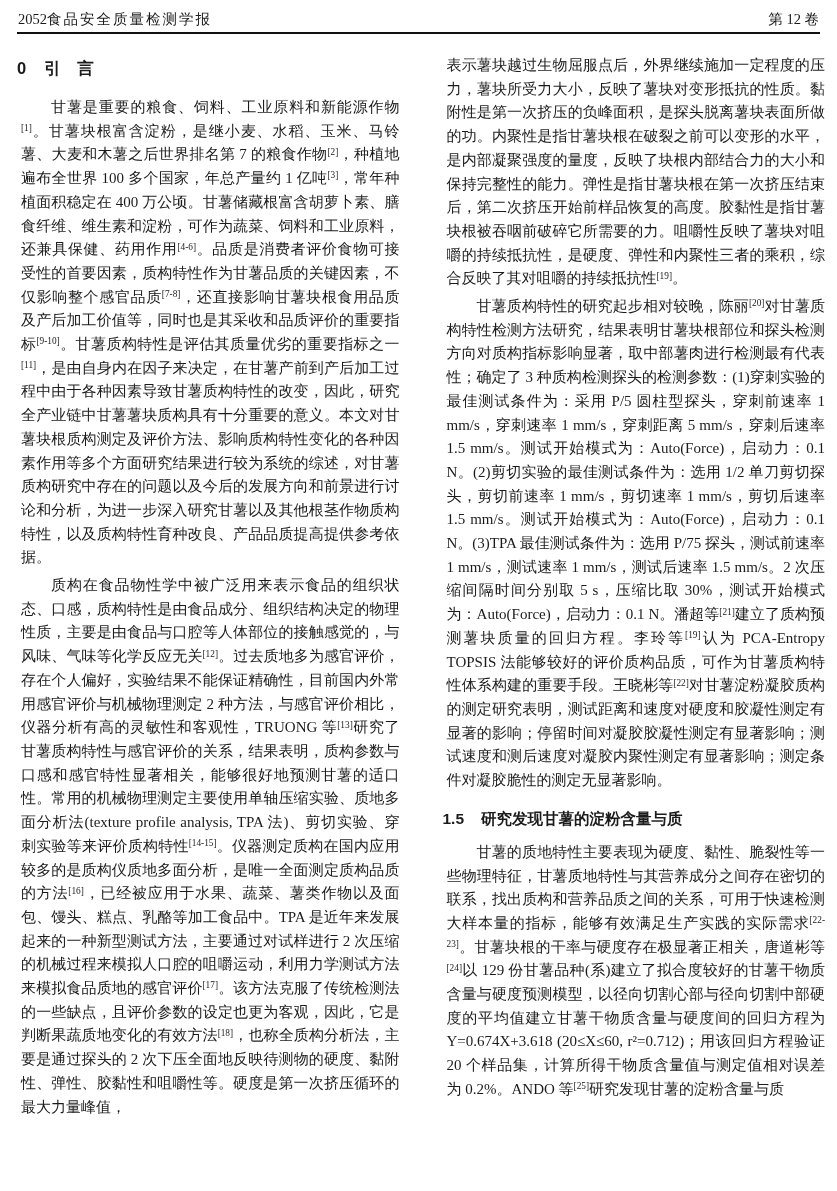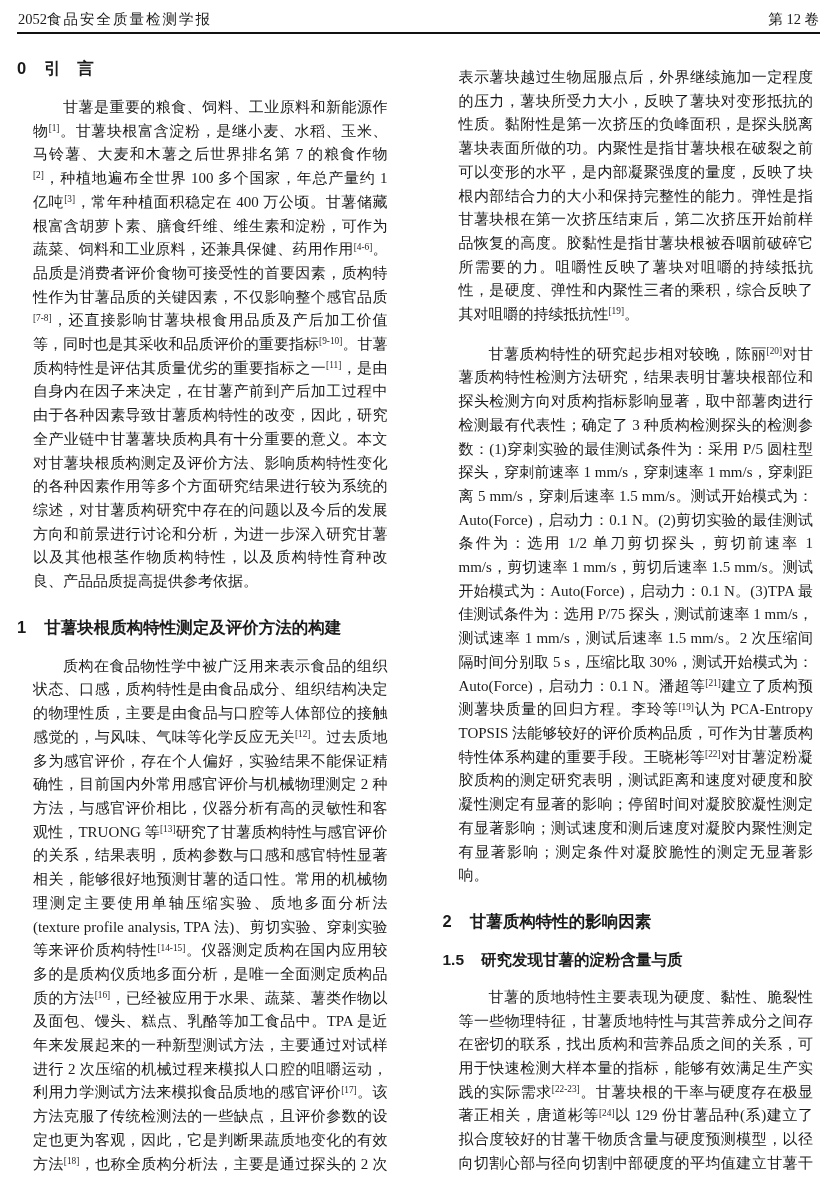--- a/index.html
+++ b/index.html
@@ -27,21 +27,21 @@
     display:flex;gap:39px;
     padding:16px 8px 0 17px;
     height:1140px;box-sizing:border-box;
     overflow:hidden;
   }
   .col{
     width:50%;box-sizing:border-box;
     font-size:15px;line-height:23.7px;
     text-align:justify;text-justify:inter-ideograph;
   }
-  .col p{margin:16px;text-indent:2em;}
+  .col p{margin:4px;text-indent:2em;}
   .col p.no-indent{text-indent:0;}
   .h1{
     font-family:"Liberation Sans","DejaVu Sans",sans-serif;
     font-weight:bold;font-size:16.5px;line-height:22px;
     margin:22px 0 17px 0;
     text-align:left;
   }
   .h1:first-child{margin-top:7px;}
   .h2{
     font-family:"Liberation Sans","DejaVu Sans",sans-serif;
@@ -62,24 +62,22 @@
   <div class="page-header">
     <span class="ph-left">2052</span>
     <span class="ph-center">食品安全质量检测学报</span>
     <span class="ph-right">第 12 卷</span>
   </div>
   <div class="header-rule"></div>
   <div class="columns">
     <div class="col" id="col-left">
         <div class="h1"><span class="sec-num">0</span><span>引　言</span></div>
         <p>甘薯是重要的粮食、饲料、工业原料和新能源作物<sup>[1]</sup>。甘薯块根富含淀粉，是继小麦、水稻、玉米、马铃薯、大麦和木薯之后世界排名第 7 的粮食作物<sup>[2]</sup>，种植地遍布全世界 100 多个国家，年总产量约 1 亿吨<sup>[3]</sup>，常年种植面积稳定在 400 万公顷。甘薯储藏根富含胡萝卜素、膳食纤维、维生素和淀粉，可作为蔬菜、饲料和工业原料，还兼具保健、药用作用<sup>[4-6]</sup>。品质是消费者评价食物可接受性的首要因素，质构特性作为甘薯品质的关键因素，不仅影响整个感官品质<sup>[7-8]</sup>，还直接影响甘薯块根食用品质及产后加工价值等，同时也是其采收和品质评价的重要指标<sup>[9-10]</sup>。甘薯质构特性是评估其质量优劣的重要指标之一<sup>[11]</sup>，是由自身内在因子来决定，在甘薯产前到产后加工过程中由于各种因素导致甘薯质构特性的改变，因此，研究全产业链中甘薯薯块质构具有十分重要的意义。本文对甘薯块根质构测定及评价方法、影响质构特性变化的各种因素作用等多个方面研究结果进行较为系统的综述，对甘薯质构研究中存在的问题以及今后的发展方向和前景进行讨论和分析，为进一步深入研究甘薯以及其他根茎作物质构特性，以及质构特性育种改良、产品品质提高提供参考依据。</p>
-        <div class="h1"><span class="sec-num">1</span><span>甘薯块根质构特性测定及评价方法的构建</span></div>
         <p>质构在食品物性学中被广泛用来表示食品的组织状态、口感，质构特性是由食品成分、组织结构决定的物理性质，主要是由食品与口腔等人体部位的接触感觉的，与风味、气味等化学反应无关<sup>[12]</sup>。过去质地多为感官评价，存在个人偏好，实验结果不能保证精确性，目前国内外常用感官评价与机械物理测定 2 种方法，与感官评价相比，仪器分析有高的灵敏性和客观性，TRUONG 等<sup>[13]</sup>研究了甘薯质构特性与感官评价的关系，结果表明，质构参数与口感和感官特性显著相关，能够很好地预测甘薯的适口性。常用的机械物理测定主要使用单轴压缩实验、质地多面分析法(texture profile analysis, TPA 法)、剪切实验、穿刺实验等来评价质构特性<sup>[14-15]</sup>。仪器测定质构在国内应用较多的是质构仪质地多面分析，是唯一全面测定质构品质的方法<sup>[16]</sup>，已经被应用于水果、蔬菜、薯类作物以及面包、馒头、糕点、乳酪等加工食品中。TPA 是近年来发展起来的一种新型测试方法，主要通过对试样进行 2 次压缩的机械过程来模拟人口腔的咀嚼运动，利用力学测试方法来模拟食品质地的感官评价<sup>[17]</sup>。该方法克服了传统检测法的一些缺点，且评价参数的设定也更为客观，因此，它是判断果蔬质地变化的有效方法<sup>[18]</sup>，也称全质构分析法，主要是通过探头的 2 次下压全面地反映待测物的硬度、黏附性、弹性、胶黏性和咀嚼性等。硬度是第一次挤压循环的最大力量峰值，</p>
       </div>
     <div class="col" id="col-right">
         <p class="no-indent">表示薯块越过生物屈服点后，外界继续施加一定程度的压力，薯块所受力大小，反映了薯块对变形抵抗的性质。黏附性是第一次挤压的负峰面积，是探头脱离薯块表面所做的功。内聚性是指甘薯块根在破裂之前可以变形的水平，是内部凝聚强度的量度，反映了块根内部结合力的大小和保持完整性的能力。弹性是指甘薯块根在第一次挤压结束后，第二次挤压开始前样品恢复的高度。胶黏性是指甘薯块根被吞咽前破碎它所需要的力。咀嚼性反映了薯块对咀嚼的持续抵抗性，是硬度、弹性和内聚性三者的乘积，综合反映了其对咀嚼的持续抵抗性<sup>[19]</sup>。</p>
         <p>甘薯质构特性的研究起步相对较晚，陈丽<sup>[20]</sup>对甘薯质构特性检测方法研究，结果表明甘薯块根部位和探头检测方向对质构指标影响显著，取中部薯肉进行检测最有代表性；确定了 3 种质构检测探头的检测参数：(1)穿刺实验的最佳测试条件为：采用 P/5 圆柱型探头，穿刺前速率 1 mm/s，穿刺速率 1 mm/s，穿刺距离 5 mm/s，穿刺后速率 1.5 mm/s。测试开始模式为：Auto(Force)，启动力：0.1 N。(2)剪切实验的最佳测试条件为：选用 1/2 单刀剪切探头，剪切前速率 1 mm/s，剪切速率 1 mm/s，剪切后速率 1.5 mm/s。测试开始模式为：Auto(Force)，启动力：0.1 N。(3)TPA 最佳测试条件为：选用 P/75 探头，测试前速率 1 mm/s，测试速率 1 mm/s，测试后速率 1.5 mm/s。2 次压缩间隔时间分别取 5 s，压缩比取 30%，测试开始模式为：Auto(Force)，启动力：0.1 N。潘超等<sup>[21]</sup>建立了质构预测薯块质量的回归方程。李玲等<sup>[19]</sup>认为 PCA-Entropy TOPSIS 法能够较好的评价质构品质，可作为甘薯质构特性体系构建的重要手段。王晓彬等<sup>[22]</sup>对甘薯淀粉凝胶质构的测定研究表明，测试距离和速度对硬度和胶凝性测定有显著的影响；停留时间对凝胶胶凝性测定有显著影响；测试速度和测后速度对凝胶内聚性测定有显著影响；测定条件对凝胶脆性的测定无显著影响。</p>
-        <div class="h1"><span class="sec-num">2</span><span>甘薯质构特性的影响因素</span></div>
         <div class="h2"><span class="sec-num">1.5</span><span>研究发现甘薯的淀粉含量与质</span></div>
         <p>甘薯的质地特性主要表现为硬度、黏性、脆裂性等一些物理特征，甘薯质地特性与其营养成分之间存在密切的联系，找出质构和营养品质之间的关系，可用于快速检测大样本量的指标，能够有效满足生产实践的实际需求<sup>[22-23]</sup>。甘薯块根的干率与硬度存在极显著正相关，唐道彬等<sup>[24]</sup>以 129 份甘薯品种(系)建立了拟合度较好的甘薯干物质含量与硬度预测模型，以径向切割心部与径向切割中部硬度的平均值建立甘薯干物质含量与硬度间的回归方程为 Y=0.674X+3.618 (20≤X≤60, r²=0.712)；用该回归方程验证 20 个样品集，计算所得干物质含量值与测定值相对误差为 0.2%。ANDO 等<sup>[25]</sup>研究发现甘薯的淀粉含量与质</p>
       </div>
   </div>
 </div>
 
 </body></html>

